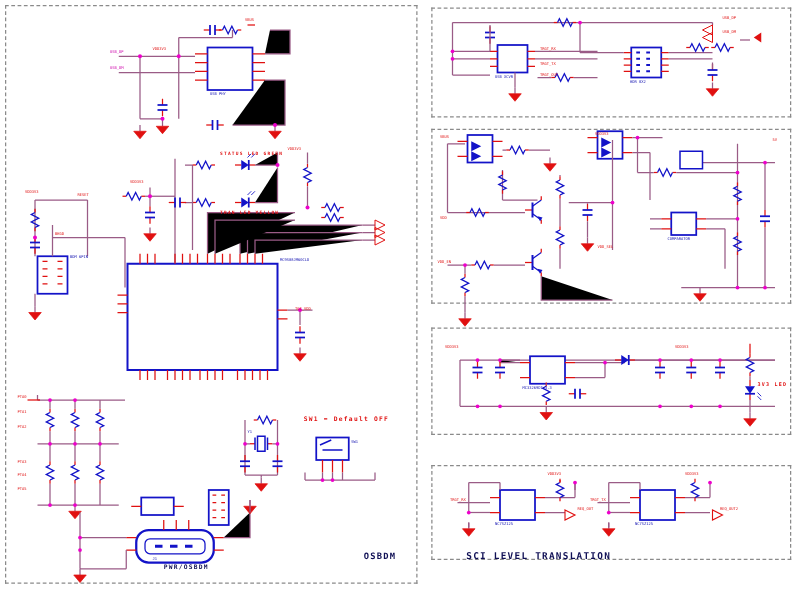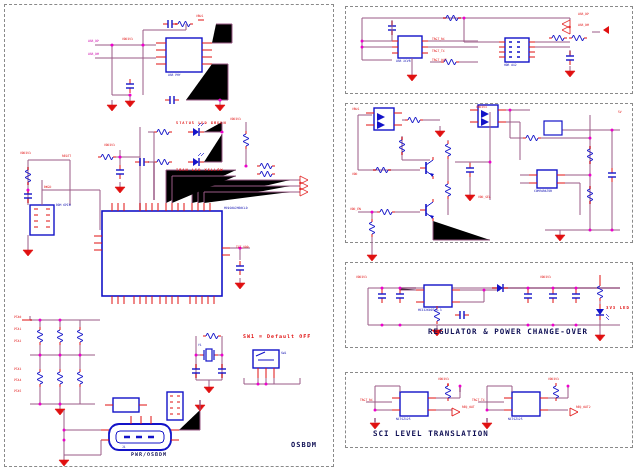--- a/index.html
+++ b/index.html
@@ -422,22 +422,21 @@
       <use href="#resV" x="556" y="392"></use>
       <path d="M487,418 L487,422" stroke="#9a5b86" stroke-width="1"></path>
       <use href="#gnd" x="487" y="418"></use>
       <circle cx="487" cy="410" r="1.5" fill="#ee00cc"></circle>
       <circle cx="568" cy="386" r="1.5" fill="#ee00cc"></circle>
       <path d="M478,402 L504,402" stroke="#9a5b86" stroke-width="1"></path>
     </g>
   </svg>
 
   <div class="cap" style="left:246px;top:441px;font-size:7px;padding-left:45px;">OSBDM</div>
-  <div class="cap" style="left:428px;top:327px;font-size:7.5px;">REGULATOR &amp; POWER CHANGE-OVER</div>
-  <div class="cap" style="left:373px;top:429px;font-size:7.5px;">SCI LEVEL TRANSLATION</div>
+  <div class="cap" style="left:373px;top:440px;font-size:7.5px;">SCI LEVEL TRANSLATION</div>
   <div class="cap" style="left:131px;top:451px;font-size:5px;color:#101055;">PWR/OSBDM</div>
   <div class="cap" style="left:243px;top:333px;font-size:5px;color:#e01010;">SW1 = Default OFF</div>
   <div class="cap" style="left:176px;top:121px;font-size:3.6px;color:#e01010;">STATUS LED GREEN</div>
   <div class="cap" style="left:176px;top:168px;font-size:3.6px;color:#e01010;">TRAN LED  YELLOW</div>
   <div class="cap" style="left:606px;top:305px;font-size:4px;color:#e01010;">3V3 LED</div>
 
   <div class="tiny nmag" style="left:88px;top:40px;">USB_DP</div>
   <div class="tiny nmag" style="left:88px;top:53px;">USB_DM</div>
   <div class="tiny nred" style="left:196px;top:15px;">VBUS</div>
   <div class="tiny nred" style="left:122px;top:38px;">VDD3V3</div>

